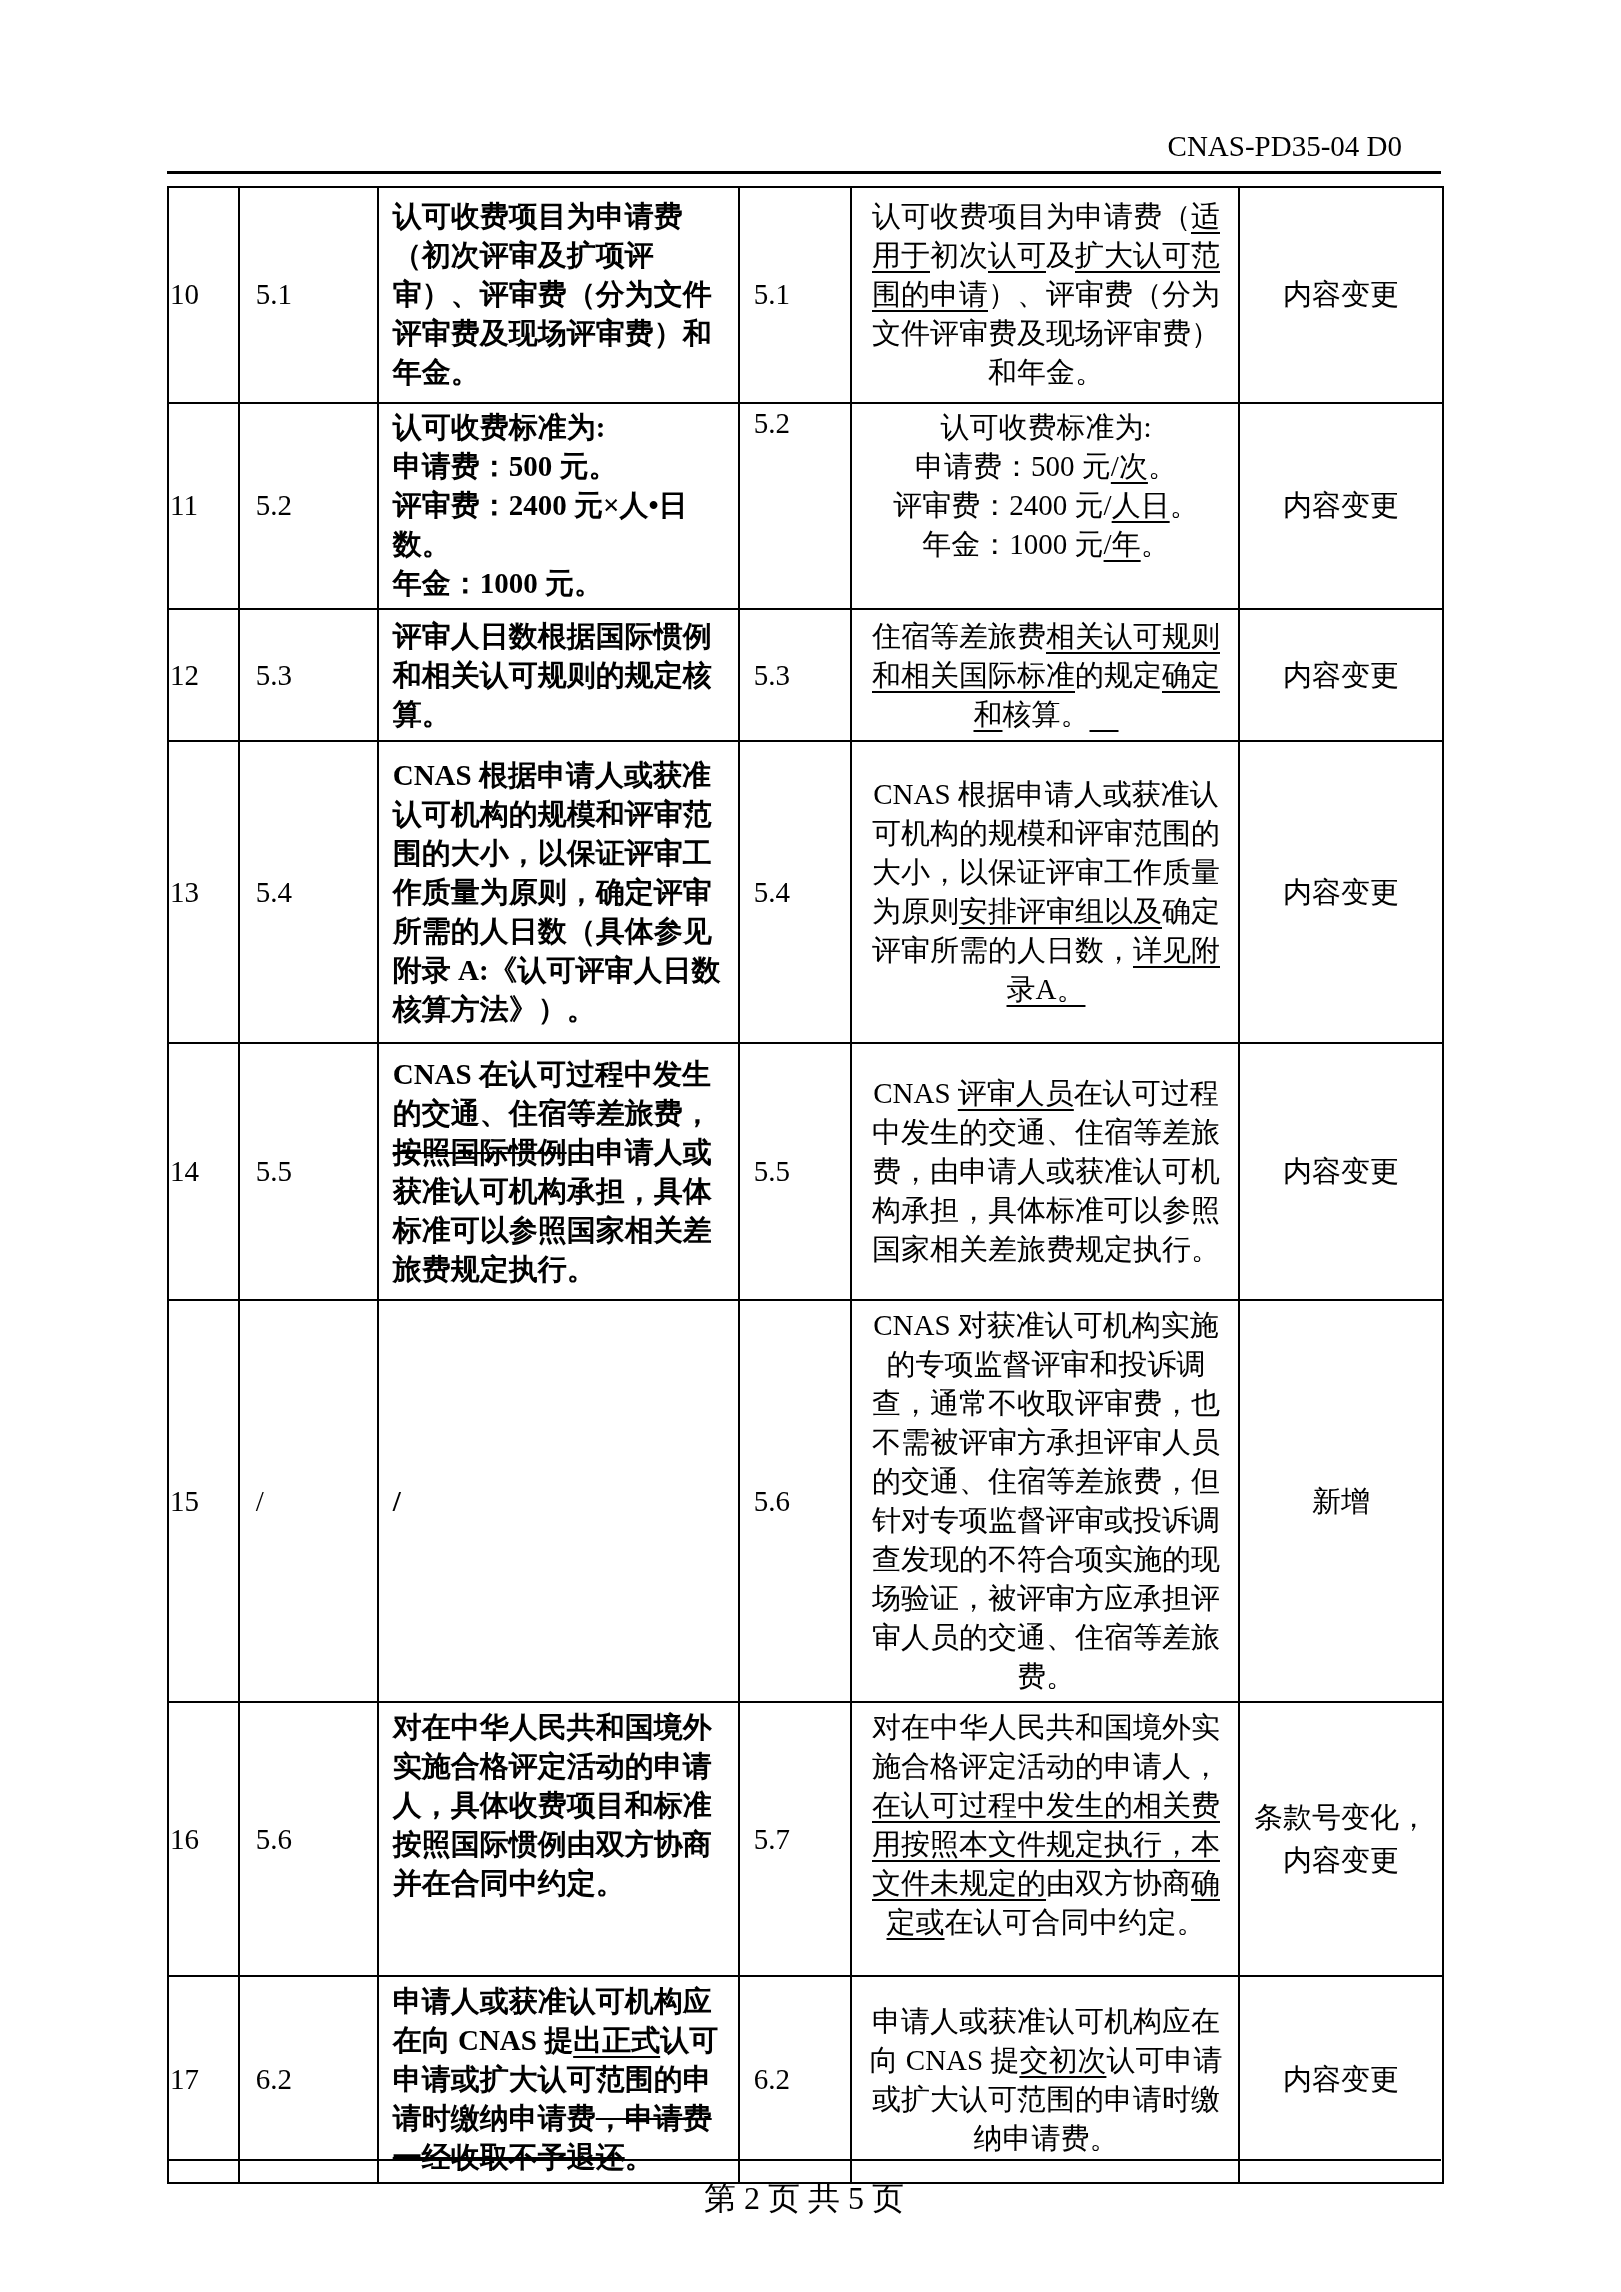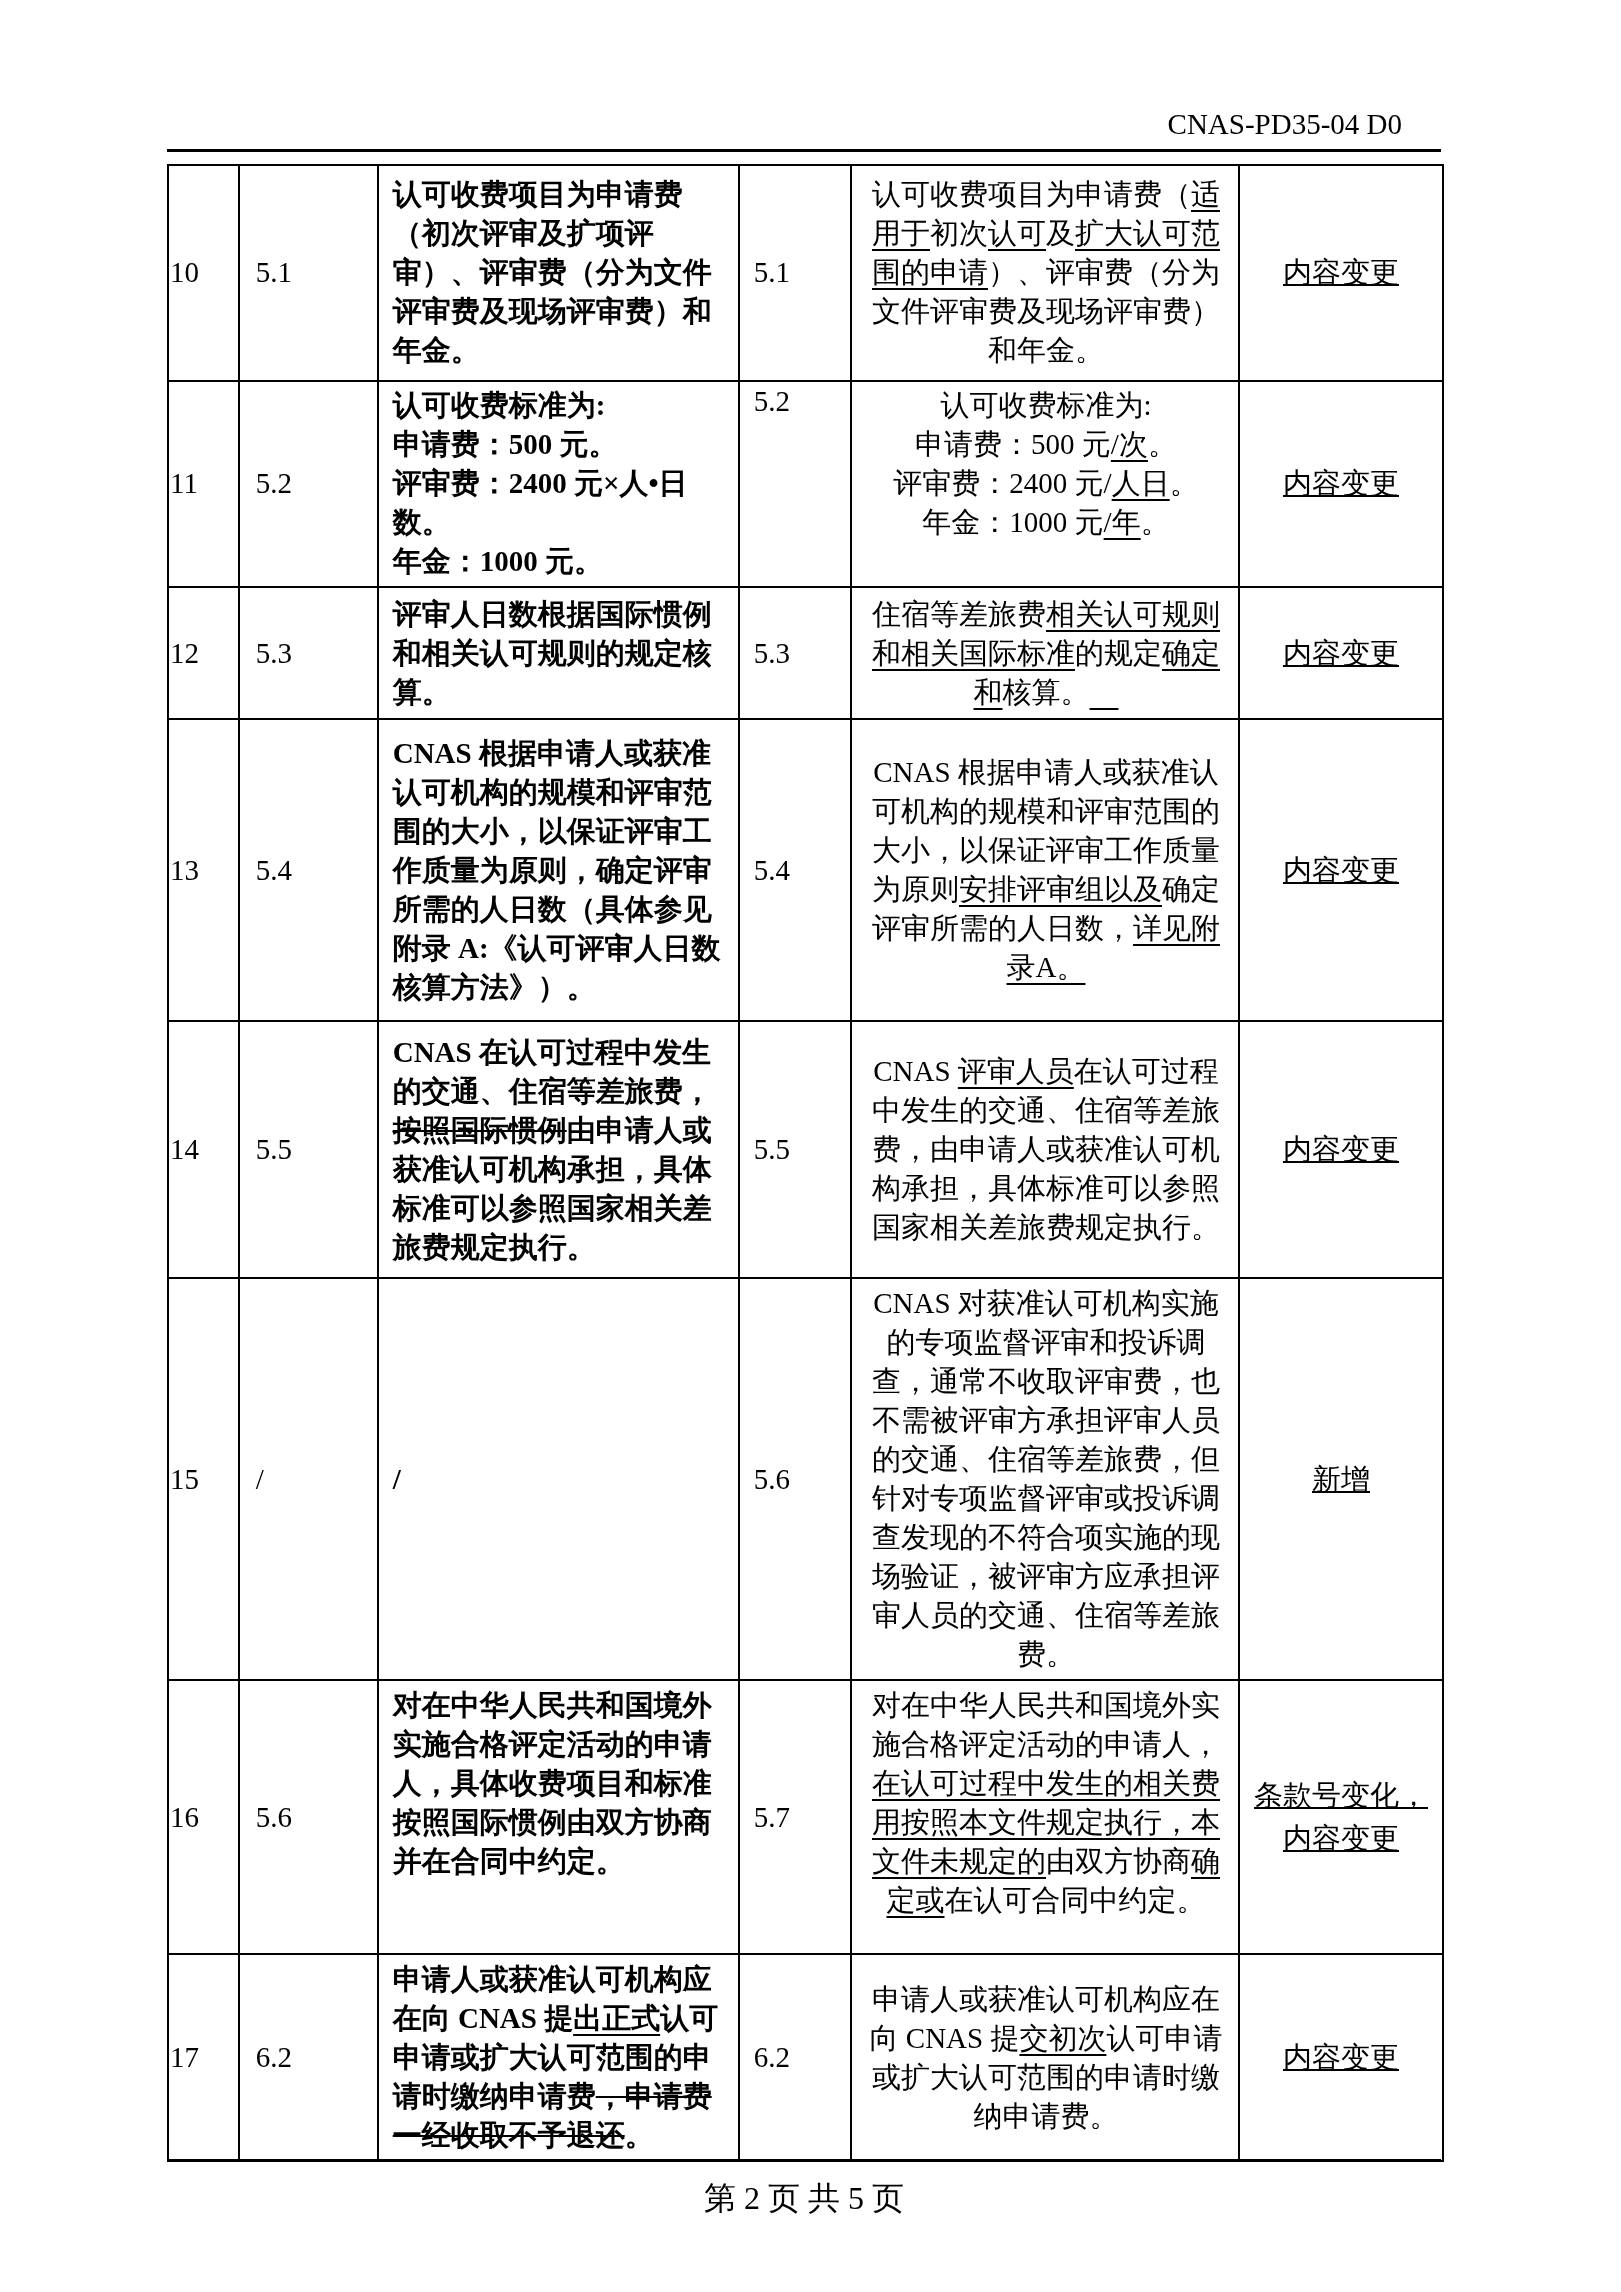--- a/index.html
+++ b/index.html
@@ -3,21 +3,21 @@
 <meta charset="utf-8">
 <style>
   html,body{margin:0;padding:0;background:#ffffff;}
   .page{
     position:relative;
     width:1621px;height:2293px;
     background:#ffffff;
     font-family:"Liberation Serif","DejaVu Serif",serif;
     color:#000;
   }
-  .content{position:absolute;left:167px;top:108px;width:1274px;}
+  .content{position:absolute;left:167px;top:130px;width:1274px;}
   .doc-header{
     text-align:right;
     padding:0 39px 7.8px 0;
     font-size:29px;
     border-bottom:3.9px solid #000;
   }
   table.cmp{
     border-collapse:collapse;
     margin-top:11.8px;
     width:1274px;
@@ -31,21 +31,21 @@
     border-bottom:2.9px solid #000;
     vertical-align:middle;
     font-size:29px;
     overflow:hidden;
   }
   .c-no{text-align:left;}
   .c-clause{text-align:left;padding:3.9px 3.9px 3.9px 15.7px;}
   .c-clause2{text-align:left;padding:3.9px 3.9px 3.9px 13.7px;}
   .c-text{padding:4.9px 11.8px 4.9px 13.7px;line-height:39px;white-space:pre-wrap;text-align:left;font-weight:bold;}
   .c-text2{padding:4.9px 9.8px 4.9px 11.8px;line-height:39px;white-space:pre-wrap;text-align:center;}
-  .c-change{text-align:center;line-height:43px;white-space:pre-wrap;padding:3.9px 5.9px;text-decoration:underline;}
+  .c-change{text-align:center;line-height:43px;white-space:pre-wrap;padding:3.9px 5.9px;}
   .u{text-decoration:underline;text-decoration-thickness:2px;text-underline-offset:5.9px;}
   .s{text-decoration:line-through;text-decoration-thickness:2px;}
   .doc-footer{
     position:absolute;left:167px;top:2159px;width:1274px;
     border-top:2.9px solid #000;
     text-align:center;
     padding-top:15.7px;
     font-size:32px;
   }
 </style>

